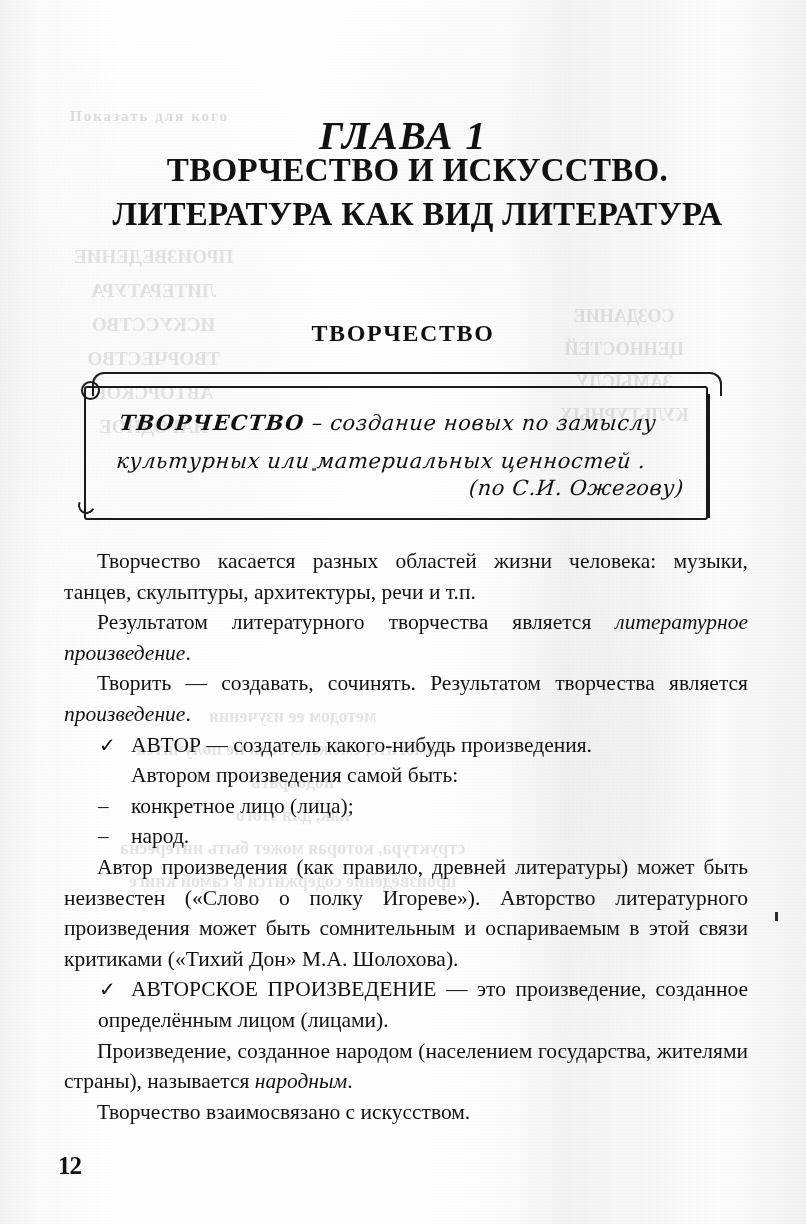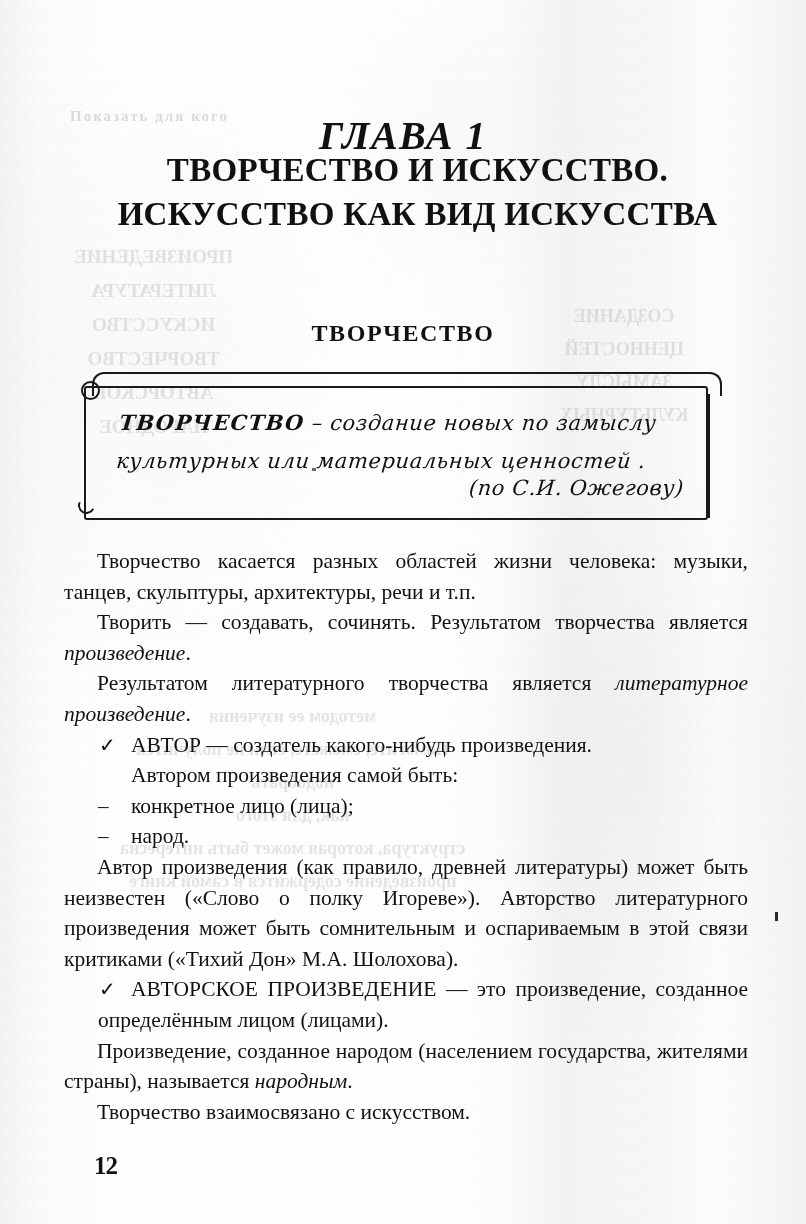--- a/index.html
+++ b/index.html
@@ -163,21 +163,20 @@
   .bullet-row .mark.dash{left:1px;font-size:21px;}
   .bullet-row .txt{display:block;}
 
   .hang{padding-left:34px;text-indent:0;}
 
   
   .folio{
     position:absolute;left:58px;top:1152px;
     font-weight:bold;font-size:25px;
     letter-spacing:-1px;
-    margin-left:36px;
   }
 
   
   .speck{position:absolute;background:#2b2b2b;z-index:4;}
 </style>
 </head>
 <body>
 
 <div id="page"></div>
 
@@ -185,21 +184,21 @@
 <div class="ghost" style="left:74px;top:240px;font-size:19px;line-height:34px;">ПРОИЗВЕДЕНИЕ<br>ЛИТЕРАТУРА<br>ИСКУССТВО<br>ТВОРЧЕСТВО<br>АВТОРСКОЕ<br>НАРОДНОЕ</div>
 <div class="ghost" style="left:560px;top:300px;font-size:18px;line-height:33px;">СОЗДАНИЕ<br>ЦЕННОСТЕЙ<br>ЗАМЫСЛУ<br>КУЛЬТУРНЫХ</div>
 <div class="ghost" style="left:120px;top:700px;font-size:18px;line-height:33px;">методом ее изучения<br>Помогите, сможете, если не получится<br>подобрать<br>как, для этого<br>структура, которая может быть интересна<br>произведение содержится в самой книге</div>
 
 <div class="content">
 
   <div class="chapter-no">ГЛАВА 1</div>
 
   <div class="chapter-title">
     <span>ТВОРЧЕСТВО И ИСКУССТВО.</span>
-    <span>ИСКУССТВО КАК ВИД ИСКУССТВА</span>
+    <span>ЛИТЕРАТУРА КАК ВИД ЛИТЕРАТУРА</span>
   </div>
 
   <div class="section-title">ТВОРЧЕСТВО</div>
 
   <div class="defbox">
     <div class="frame-outer"></div>
     <div class="frame-inner"></div>
     <div class="frame-r"></div>
     <div class="curl-tl"></div>
     <div class="curl-bl"></div>
@@ -208,23 +207,23 @@
       <span class="dterm">ТВОРЧЕСТВО</span><span> – </span><span>создание новых по замыслу</span>
       <span>культурных или материальных ценностей .</span>
     </div>
     <div class="dsource">(по С.И. Ожегову)</div>
   </div>
 
   <div class="body">
 
     <p>Творчество касается разных областей жизни человека: музыки, танцев, скульптуры, архитектуры, речи и т.п.</p>
 
+    <p><span>Результатом литературного творчества является </span><i>литературное произведение</i><span>.</span></p>
+
     <p><span>Творить — создавать, сочинять. Результатом творчества является </span><i>произведение</i><span>.</span></p>
-
-    <p><span>Результатом литературного творчества является </span><i>литературное произведение</i><span>.</span></p>
 
 
     <p class="bullet-row">
       <span class="mark check">✓</span>
       <span class="txt">АВТОР — создатель какого-нибудь произведения.</span>
     </p>
 
     <p class="hang">Автором произведения самой быть:</p>
 
     <p class="bullet-row">

